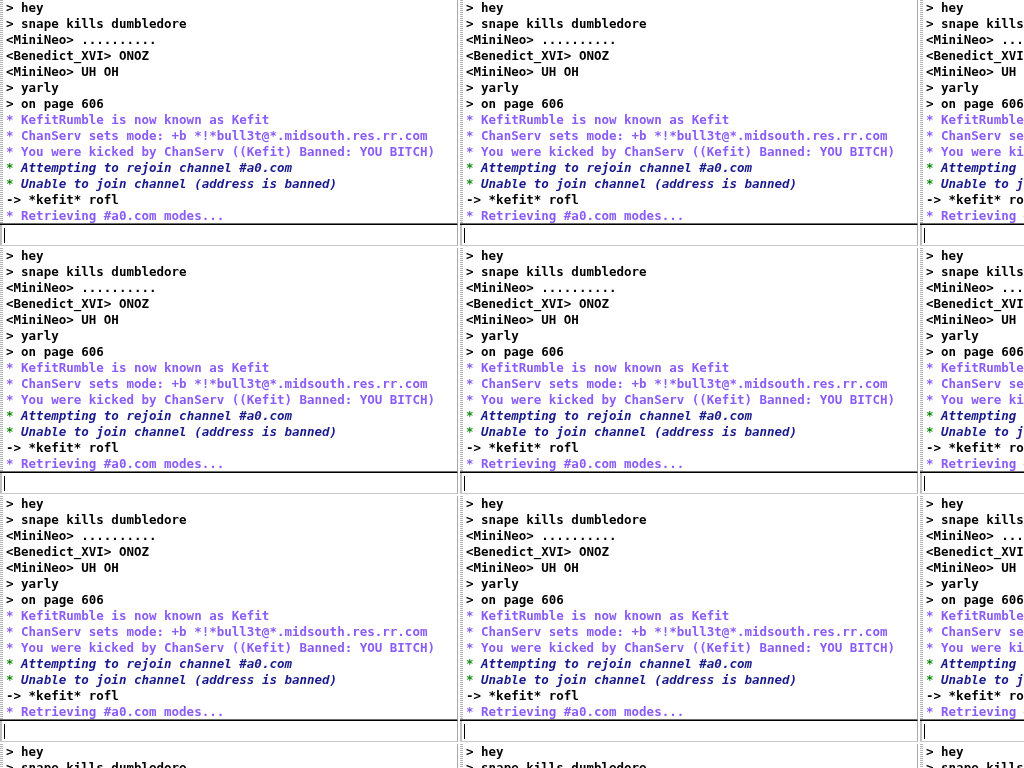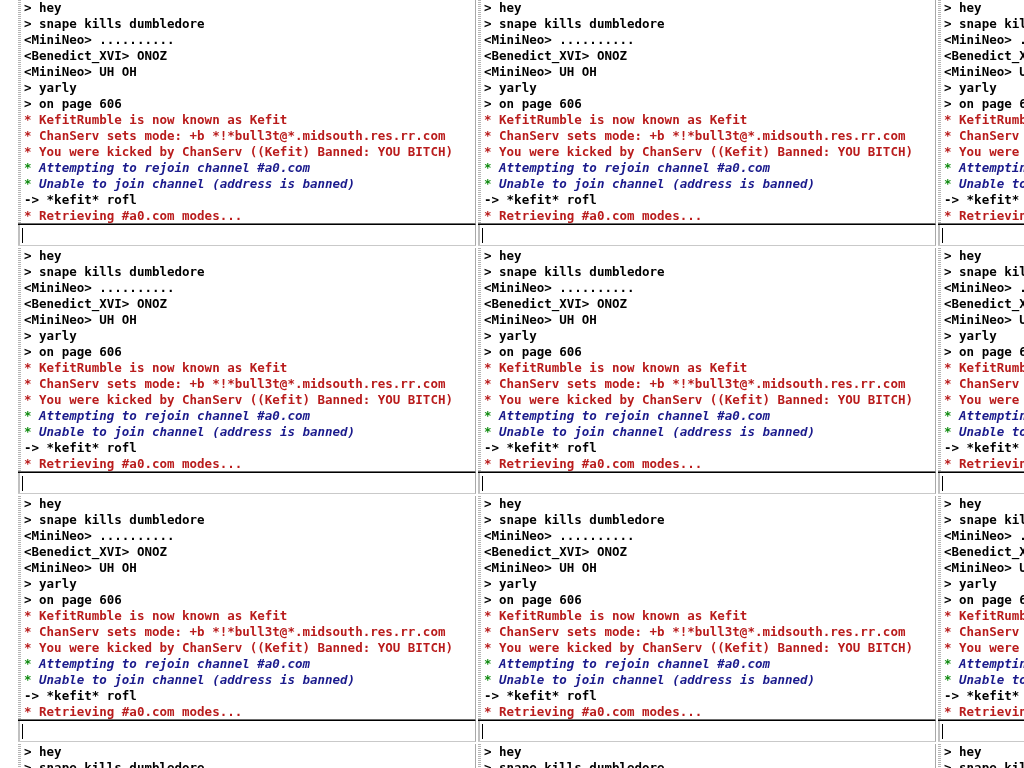--- a/index.html
+++ b/index.html
@@ -23,21 +23,20 @@
     overflow: hidden;
   }
 
   .irc-panel {
     position: absolute;
     width: 458px;
     height: 246px;
     background: #ffffff;
     box-sizing: border-box;
     overflow: hidden;
-    margin-left: 18px;
   }
 
   
   .panel-inner {
     position: relative;
     width: 100%;
     height: 100%;
     box-sizing: border-box;
     display: flex;
     flex-direction: column;
@@ -75,21 +74,21 @@
     height: 16px;
     line-height: 16px;
     font-size: 12.5px;
     font-weight: bold;
     white-space: pre;
     letter-spacing: 0px;
     overflow: hidden;
   }
 
   .c-black  { color: #000000; }
-  .c-green  { color: #b91c1c; }
+  .c-green  { color: #8b5cf6; }
   .c-blue   { color: #1a1a8c; font-style: italic; }
 
   .star { color: #108a10; }
 
   
   .entry-row {
     position: relative;
     flex: 0 0 22px;
     height: 22px;
     box-sizing: border-box;

